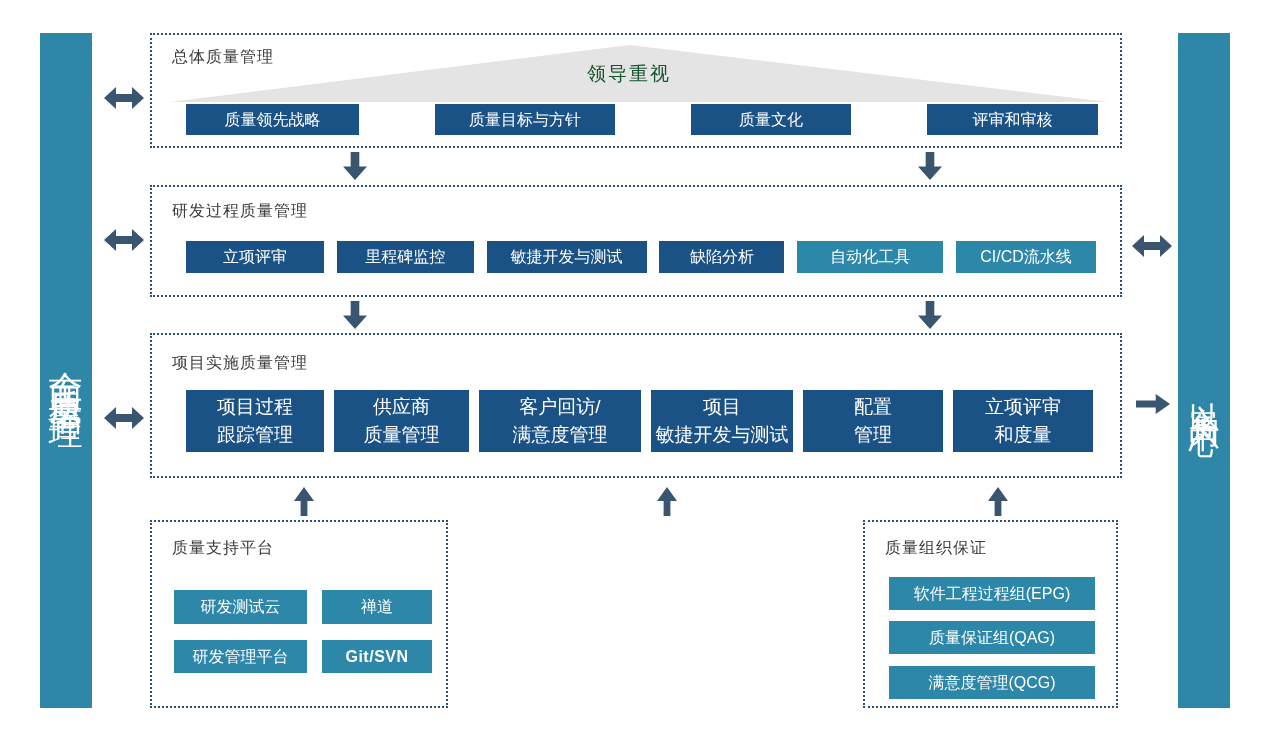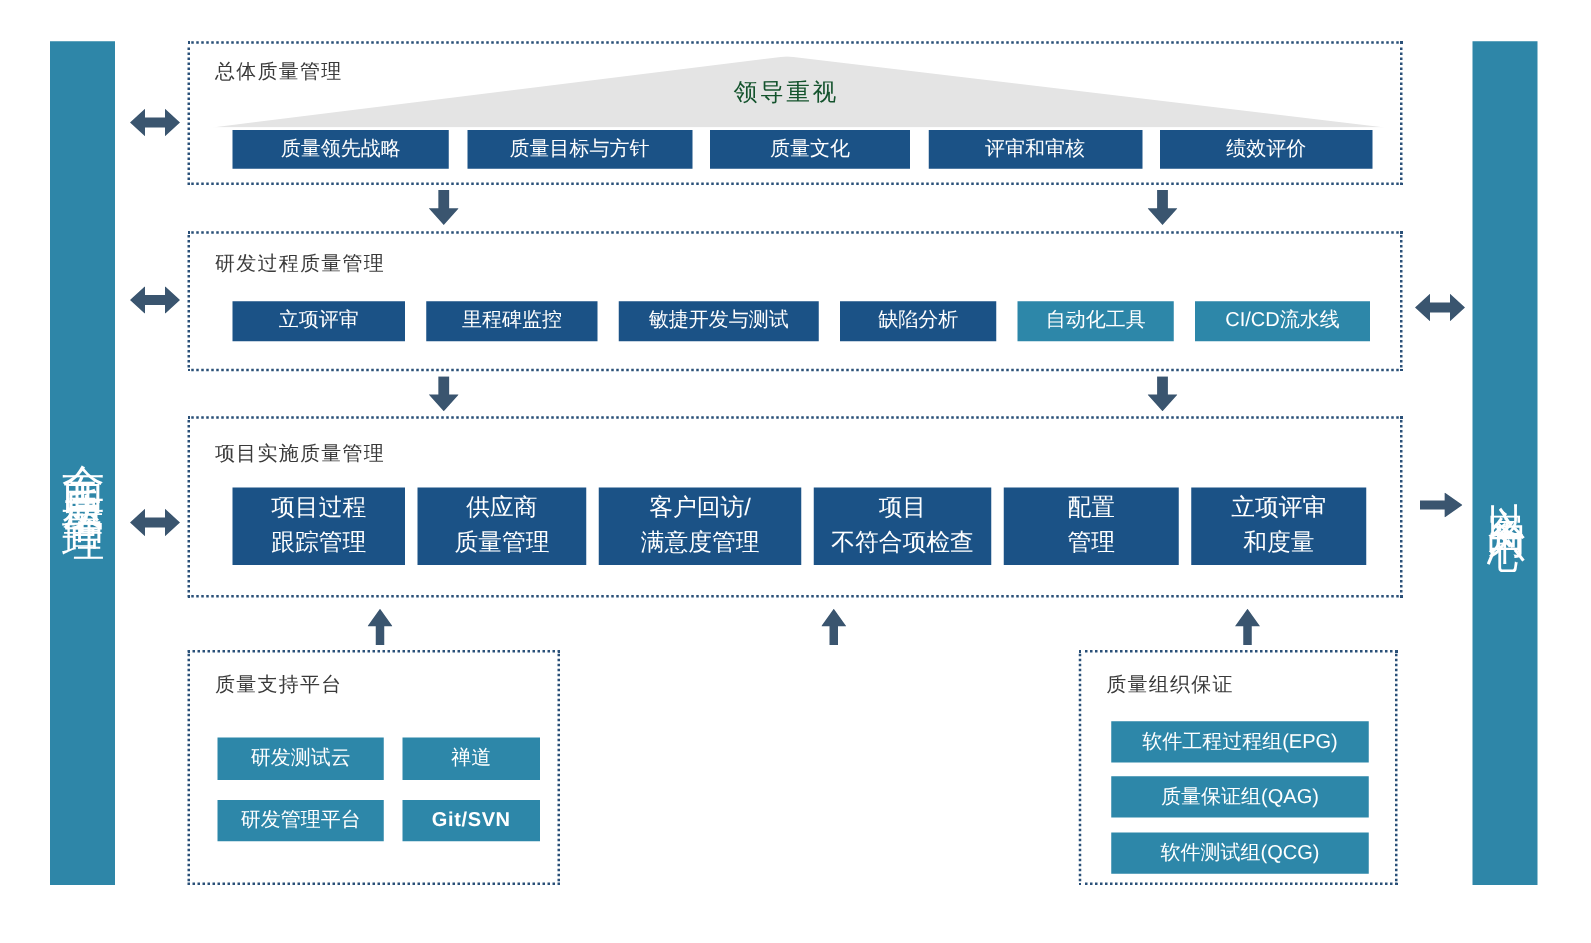--- a/index.html
+++ b/index.html
@@ -63,68 +63,67 @@
 
   <div class="sect" id="sec-overall">
     <div class="triangle"></div>
     <div class="sect-title" style="top:12px;">总体质量管理</div>
     <div class="banner-text">领导重视</div>
     <div class="row">
       <div class="btn" style="width:173px;">质量领先战略</div>
       <div class="btn" style="width:180px;">质量目标与方针</div>
       <div class="btn" style="width:160px;">质量文化</div>
       <div class="btn" style="width:171px;">评审和审核</div>
-      <div class="btn" style="width:170px;">绩效评价</div>
     </div>
   </div>
 
   <div class="sect" id="sec-rnd">
     <div class="sect-title" style="top:14px;">研发过程质量管理</div>
     <div class="row">
       <div class="btn" style="width:138px;">立项评审</div>
       <div class="btn" style="width:137px;">里程碑监控</div>
       <div class="btn" style="width:160px;">敏捷开发与测试</div>
       <div class="btn" style="width:125px;">缺陷分析</div>
-      <div class="btn teal" style="width:125px;">自动化工具</div>
+      <div class="btn teal" style="width:146px;">自动化工具</div>
       <div class="btn teal" style="width:140px;">CI/CD流水线</div>
     </div>
   </div>
 
   <div class="sect" id="sec-project">
     <div class="sect-title" style="top:18px;">项目实施质量管理</div>
     <div class="row">
       <div class="btn" style="width:138px;">项目过程
 跟踪管理</div>
       <div class="btn" style="width:135px;">供应商
 质量管理</div>
       <div class="btn" style="width:162px;">客户回访/
 满意度管理</div>
       <div class="btn" style="width:142px;">项目
-不符合项检查</div>
+敏捷开发与测试</div>
       <div class="btn" style="width:140px;">配置
 管理</div>
       <div class="btn" style="width:140px;">立项评审
 和度量</div>
     </div>
   </div>
 
   <div class="sect" id="sec-support">
     <div class="sect-title" style="top:16px;">质量支持平台</div>
     <div class="btn teal abtn" style="left:22px;top:68px;width:133px;height:34px;">研发测试云</div>
     <div class="btn teal abtn" style="left:170px;top:68px;width:110px;height:34px;">禅道</div>
     <div class="btn teal abtn" style="left:22px;top:118px;width:133px;height:33px;">研发管理平台</div>
     <div class="btn teal bold abtn" style="left:170px;top:118px;width:110px;height:33px;">Git/SVN</div>
   </div>
 
 
   <div class="sect" id="sec-org">
     <div class="sect-title" style="top:16px;">质量组织保证</div>
     <div class="btn teal abtn" style="left:24px;top:55px;width:206px;height:33px;">软件工程过程组(EPG)</div>
     <div class="btn teal abtn" style="left:24px;top:99px;width:206px;height:33px;">质量保证组(QAG)</div>
-    <div class="btn teal abtn" style="left:24px;top:144px;width:206px;height:33px;">软件测试组(QCG)</div>
+    <div class="btn teal abtn" style="left:24px;top:144px;width:206px;height:33px;">满意度管理(QCG)</div>
   </div>
 
   <div class="arrow a-down" style="left:343px;top:152px;"></div>
   <div class="arrow a-down" style="left:918px;top:152px;"></div>
   <div class="arrow a-down" style="left:343px;top:301px;"></div>
   <div class="arrow a-down" style="left:918px;top:301px;"></div>
 
   <div class="arrow a-up" style="left:294px;top:487px;"></div>
   <div class="arrow a-up" style="left:657px;top:487px;"></div>
   <div class="arrow a-up" style="left:988px;top:487px;"></div>

